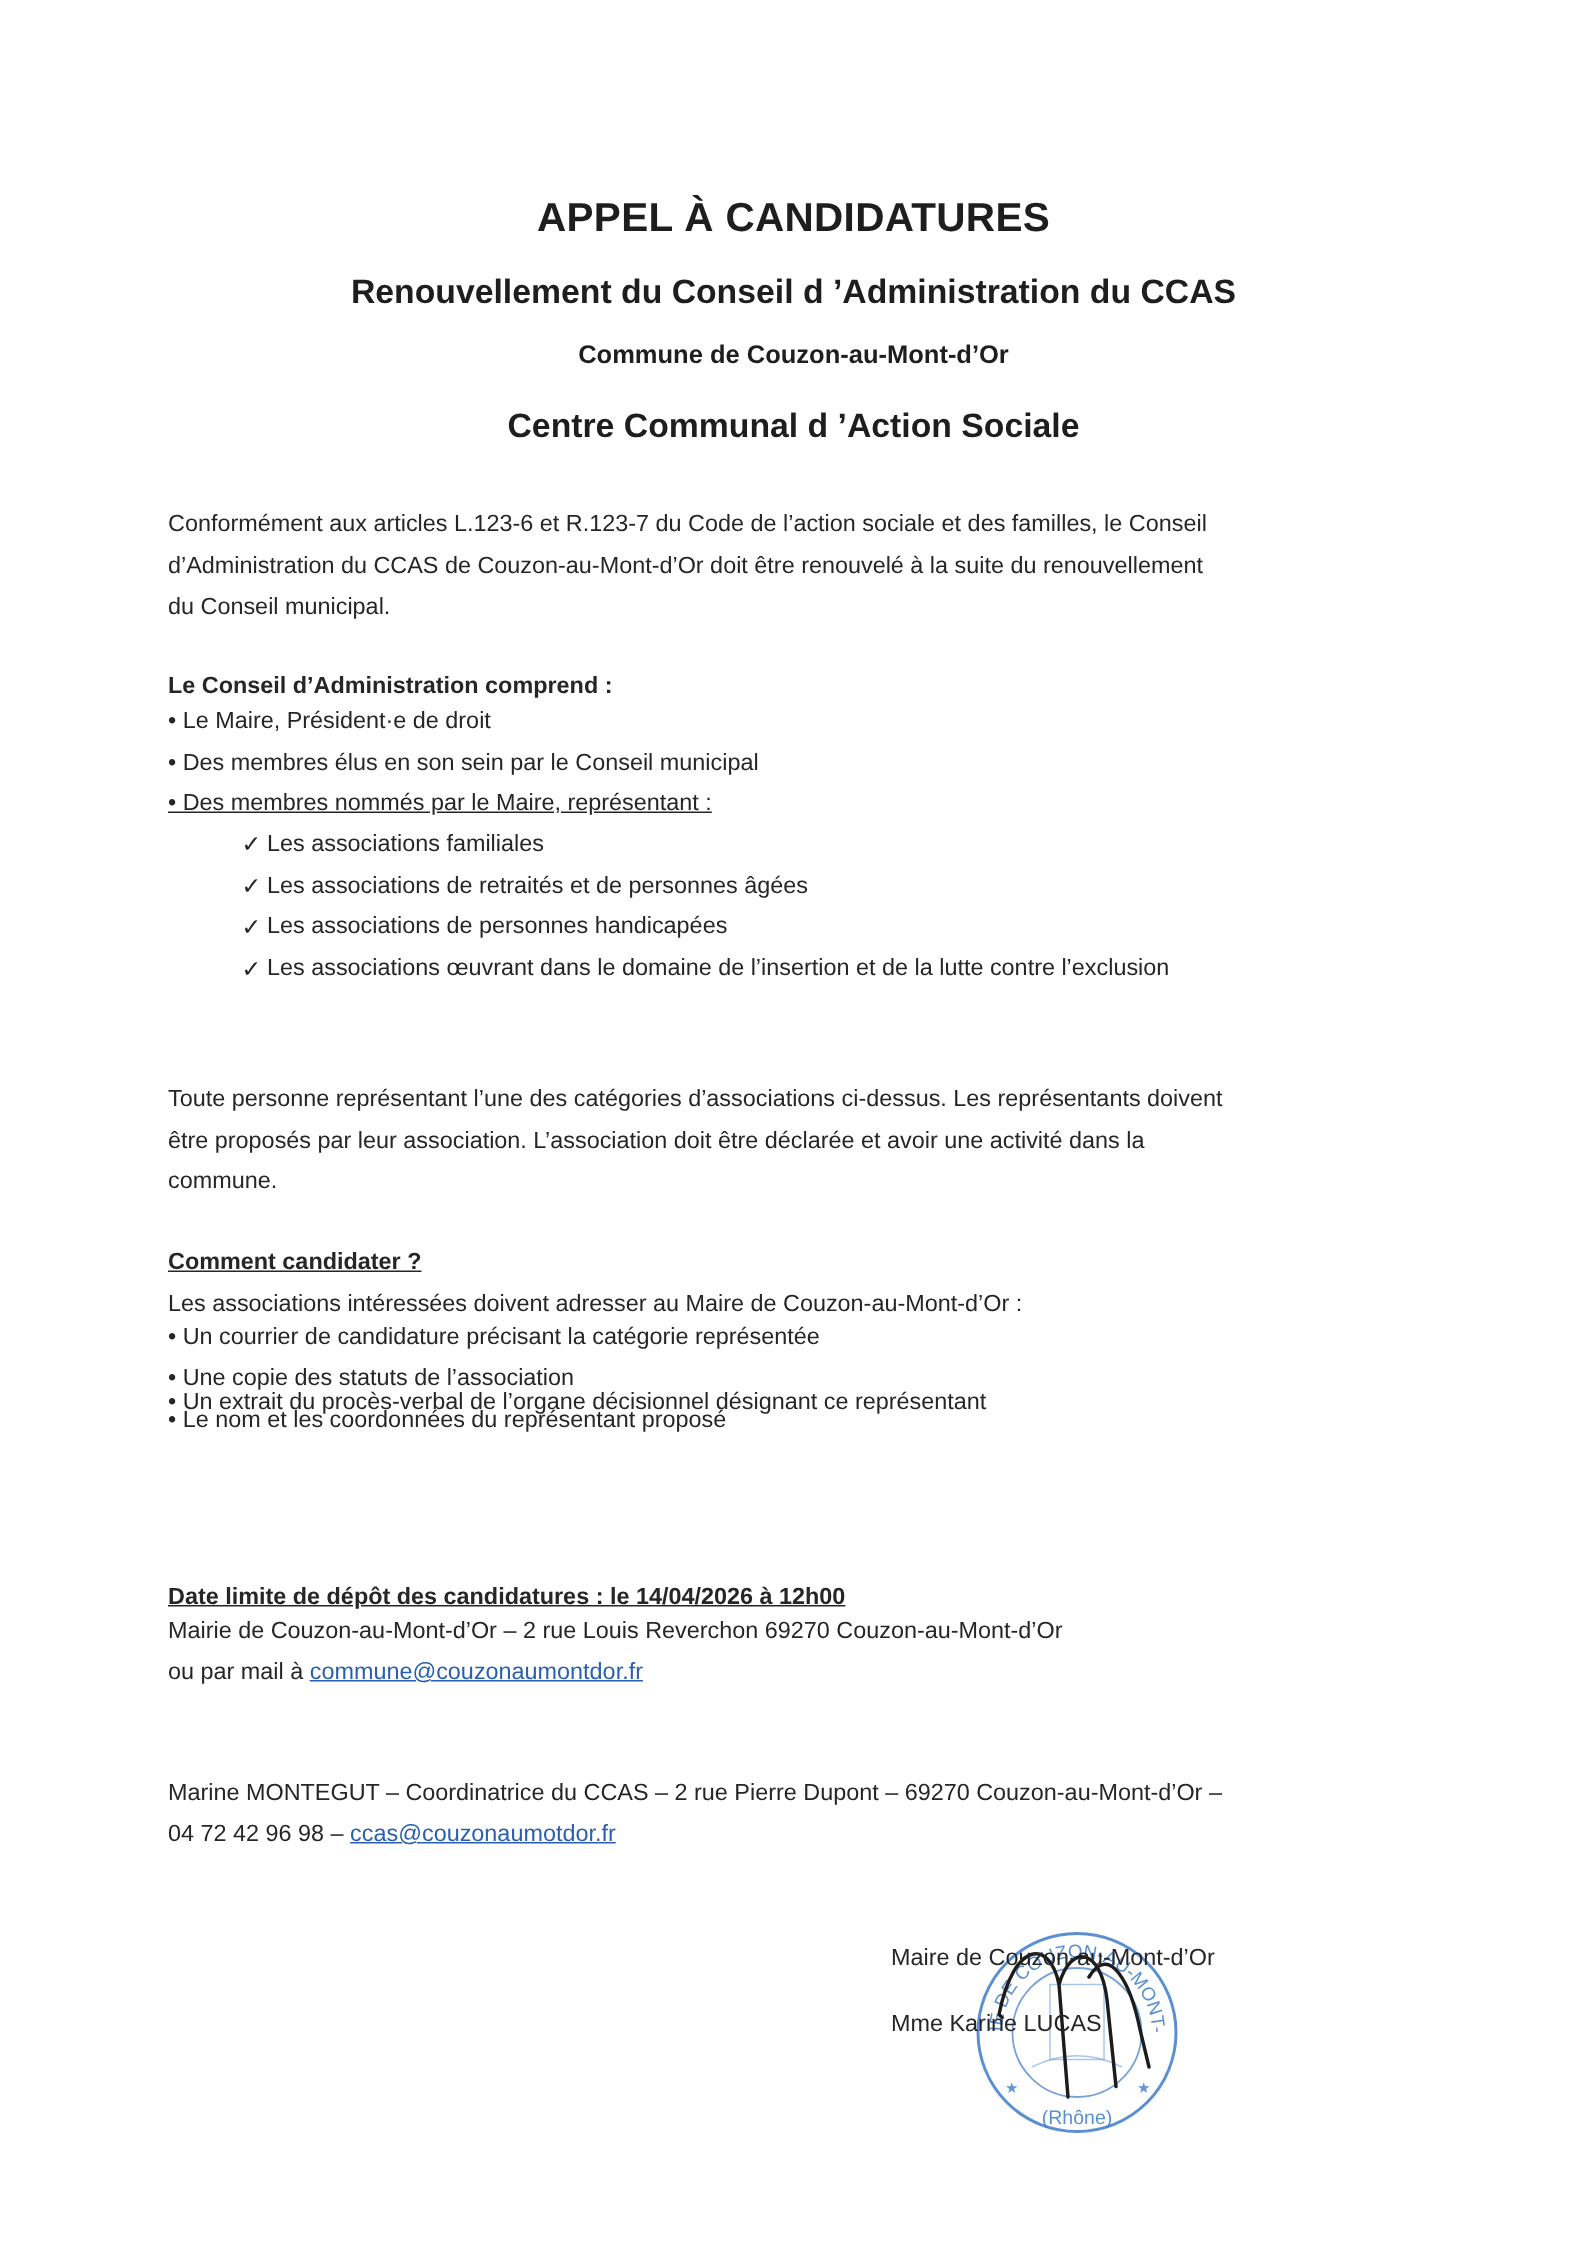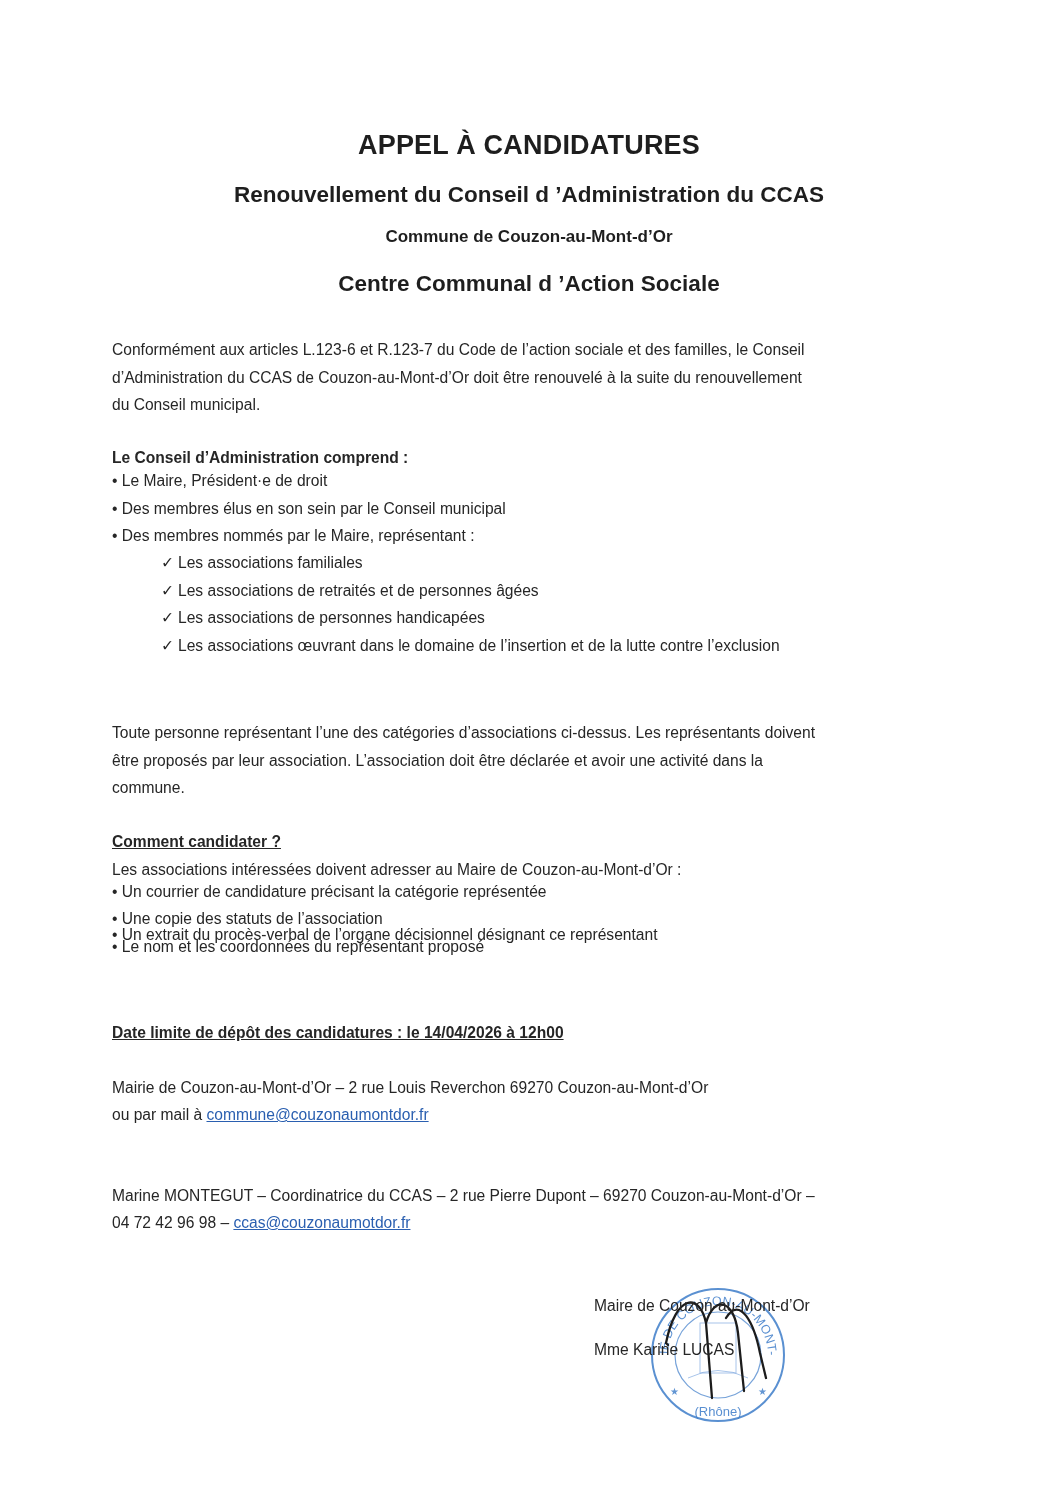--- a/index.html
+++ b/index.html
@@ -35,21 +35,21 @@
 
   <div class="para justify" style="top:336px;">
     <div>Conformément aux articles L.123-6 et R.123-7 du Code de l’action sociale et des familles, le Conseil</div>
     <div>d’Administration du CCAS de Couzon-au-Mont-d’Or doit être renouvelé à la suite du renouvellement</div>
     <div>du Conseil municipal.</div>
   </div>
 
   <div class="para heading-b" style="top:444px;">Le Conseil d’Administration comprend :</div>
   <div class="bullet" style="top:472px;text-align:center;">• Le Maire, Président·e de droit</div>
   <div class="bullet" style="top:500px;">• Des membres élus en son sein par le Conseil municipal</div>
-  <div class="bullet" style="top:527px;">• Des membres nommés par le Maire, représentant :</div>
+  <div class="bullet" style="top:527px;text-decoration:underline;">• Des membres nommés par le Maire, représentant :</div>
 
   <div class="check" style="top:554px;">
     <span class="mark">✓</span>
     <span class="txt">Les associations familiales</span>
   </div>
   <div class="check" style="top:582px;">
     <span class="mark">✓</span>
     <span class="txt">Les associations de retraités et de personnes âgées</span>
   </div>
   <div class="check" style="top:609px;">
@@ -67,21 +67,21 @@
     <div>commune.</div>
   </div>
 
   <div class="para heading-u" style="top:828px;">Comment candidater ?</div>
   <div class="para" style="top:856px;">Les associations intéressées doivent adresser au Maire de Couzon-au-Mont-d’Or :</div>
   <div class="bullet" style="top:883px;">• Un courrier de candidature précisant la catégorie représentée</div>
   <div class="bullet" style="top:910px;">• Une copie des statuts de l’association</div>
   <div class="bullet" style="top:938px;">• Le nom et les coordonnées du représentant proposé</div>
   <div class="bullet" style="top:926px;">• Un extrait du procès-verbal de l’organe décisionnel désignant ce représentant</div>
 
-  <div class="para heading-u" style="top:1019px;">Date limite de dépôt des candidatures : le 14/04/2026 à 12h00</div>
+  <div class="para heading-u" style="top:1051px;">Date limite de dépôt des candidatures : le 14/04/2026 à 12h00</div>
 
   <div class="para" style="top:1074px;">Mairie de Couzon-au-Mont-d’Or – 2 rue Louis Reverchon 69270 Couzon-au-Mont-d’Or</div>
   <div class="para" style="top:1101px;">
     <span>ou par mail à </span><a class="link">commune@couzonaumontdor.fr</a>
   </div>
 
   <div class="para" style="top:1182px; width:850px;">Marine MONTEGUT – Coordinatrice du CCAS – 2 rue Pierre Dupont – 69270 Couzon-au-Mont-d’Or –</div>
   <div class="para" style="top:1209px;">
     <span>04 72 42 96 98 – </span><a class="link">ccas@couzonaumotdor.fr</a>
   </div>

